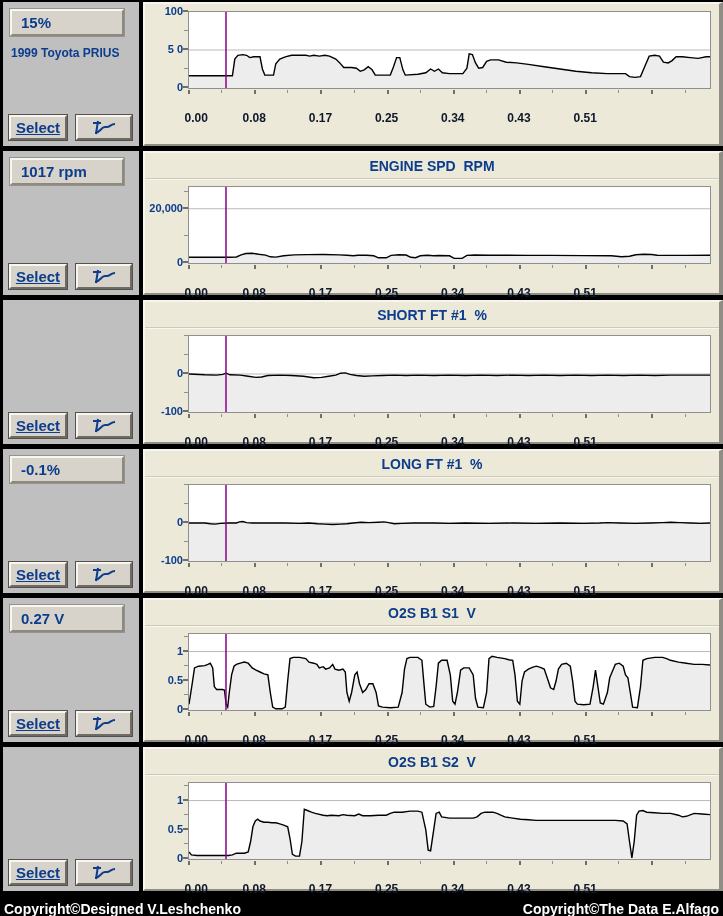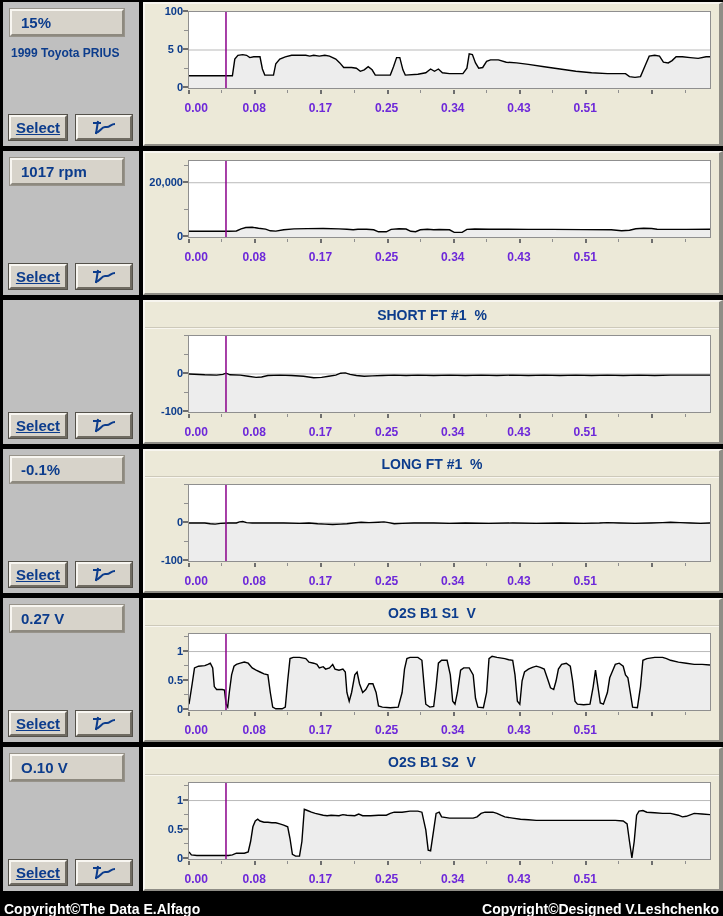--- a/index.html
+++ b/index.html
@@ -53,22 +53,22 @@
   .ylabel{
     position:absolute;left:-47px;width:42px;text-align:right;
     font-size:11px;font-weight:bold;color:#0c3c8c;line-height:12px;white-space:pre;
   }
   .ytick{position:absolute;left:-5px;width:5px;height:2px;background:#6e6e6e;}
   .ytick.minor{left:-4px;width:4px;height:1px;background:#8f8f8f;}
   .xtick{position:absolute;width:2px;height:4px;background:#6e6e6e;top:79px;}
   .xtick.minor{width:1px;height:3px;background:#8f8f8f;}
   .xlabels{position:relative;margin:6px 0 0 43px;width:521px;height:15px;}
   .xlabel{
-    position:absolute;top:8px;transform:translateX(-50%);
-    font-size:12px;font-weight:bold;color:#6d28d9;white-space:nowrap;
+    position:absolute;top:18px;transform:translateX(-50%);
+    font-size:12px;font-weight:bold;color:#0f172a;white-space:nowrap;
   }
   .xlabel.first{transform:translateX(-15%);}
   
   .footer{
     height:25px;background:#000;color:#fff;display:flex;
     justify-content:space-between;align-items:center;padding:0 4px;
     font-size:14px;font-weight:bold;
   }
 </style>
 </head>
@@ -150,20 +150,21 @@
         <button class="chart-btn">
           <svg class="chart-icon" width="26" height="17" viewBox="0 0 26 17">
             <path d="M7,2 L5,15" stroke="#0c3c8c" stroke-width="2" fill="none"></path>
             <path d="M2,4 L10,4" stroke="#0c3c8c" stroke-width="2" fill="none"></path>
             <path d="M4,14 C9,14 10,8 14,8 L16,8 C19,8 20,5 24,5" stroke="#0c3c8c" stroke-width="2" fill="none"></path>
           </svg>
         </button>
       </div>
     </div>
     <div class="graphbox">
+      <div class="graph-title">ENGINE SPD  RPM</div>
       <div class="plot-wrap">
         <div class="plot">
           <svg viewBox="0 0 521 76">
               <line x1="0" y1="21.736000000000004" x2="521" y2="21.736000000000004" stroke="#b9b9b9" stroke-width="1"></line>
               <polygon points="0.0,76 0.0,70.3 39.5,70.3 47.4,70.0 52.1,67.9 56.8,66.5 63.2,66.2 69.5,67.3 76.6,68.1 81.3,69.8 86.8,70.1 94.7,68.7 105.0,67.9 118.4,67.6 134.2,67.5 150.0,67.9 157.9,68.3 164.2,68.8 168.9,68.3 177.6,68.2 184.7,68.8 189.5,70.8 197.3,70.8 202.1,68.4 210.0,67.7 217.1,68.0 221.8,70.3 226.6,70.7 231.3,68.8 238.4,68.3 244.7,68.8 250.2,68.5 260.5,68.8 265.2,71.4 273.1,71.4 277.9,68.4 285.8,68.0 300.0,68.3 315.8,68.3 339.4,68.4 363.1,68.4 394.7,68.6 422.3,68.8 432.6,69.8 440.5,69.3 446.8,67.7 454.7,67.2 462.6,67.5 468.1,68.2 477.6,68.4 497.3,68.4 521.0,68.3 521.0,76" fill="#ededed" stroke="none"></polygon>
               <polyline points="0.0,70.3 39.5,70.3 47.4,70.0 52.1,67.9 56.8,66.5 63.2,66.2 69.5,67.3 76.6,68.1 81.3,69.8 86.8,70.1 94.7,68.7 105.0,67.9 118.4,67.6 134.2,67.5 150.0,67.9 157.9,68.3 164.2,68.8 168.9,68.3 177.6,68.2 184.7,68.8 189.5,70.8 197.3,70.8 202.1,68.4 210.0,67.7 217.1,68.0 221.8,70.3 226.6,70.7 231.3,68.8 238.4,68.3 244.7,68.8 250.2,68.5 260.5,68.8 265.2,71.4 273.1,71.4 277.9,68.4 285.8,68.0 300.0,68.3 315.8,68.3 339.4,68.4 363.1,68.4 394.7,68.6 422.3,68.8 432.6,69.8 440.5,69.3 446.8,67.7 454.7,67.2 462.6,67.5 468.1,68.2 477.6,68.4 497.3,68.4 521.0,68.3" fill="none" stroke="#000000" stroke-width="1.4"></polyline>
               <line x1="36.991" y1="0" x2="36.991" y2="76" stroke="#8b008b" stroke-width="1.5"></line>
             </svg>
         </div>
       <div class="ylabel" style="top: 15.736px;">20,000</div>
@@ -387,23 +388,20 @@
           <span class="xlabel" style="left: 198.6px;">0.25</span>
           <span class="xlabel" style="left: 264.8px;">0.34</span>
           <span class="xlabel" style="left: 331px;">0.43</span>
           <span class="xlabel" style="left: 397.2px;">0.51</span>
         </div>
     </div>
   </section>
 
   <section class="panel">
     <div class="sidebar">
-      <div class="value-box">
-        <span class="value-text">O.10 V</span>
-      </div>
       <div class="vehicle-label"></div>
       <div class="btn-row">
         <button class="select-btn">Select</button>
         <button class="chart-btn">
           <svg class="chart-icon" width="26" height="17" viewBox="0 0 26 17">
             <path d="M7,2 L5,15" stroke="#0c3c8c" stroke-width="2" fill="none"></path>
             <path d="M2,4 L10,4" stroke="#0c3c8c" stroke-width="2" fill="none"></path>
             <path d="M4,14 C9,14 10,8 14,8 L16,8 C19,8 20,5 24,5" stroke="#0c3c8c" stroke-width="2" fill="none"></path>
           </svg>
         </button>
@@ -453,15 +451,15 @@
           <span class="xlabel" style="left: 198.6px;">0.25</span>
           <span class="xlabel" style="left: 264.8px;">0.34</span>
           <span class="xlabel" style="left: 331px;">0.43</span>
           <span class="xlabel" style="left: 397.2px;">0.51</span>
         </div>
     </div>
   </section>
 </div>
 
 <div class="footer">
+  <span>Copyright©Designed V.Leshchenko</span>
   <span>Copyright©The Data E.Alfago</span>
-  <span>Copyright©Designed V.Leshchenko</span>
 </div>
 
 </body></html>

